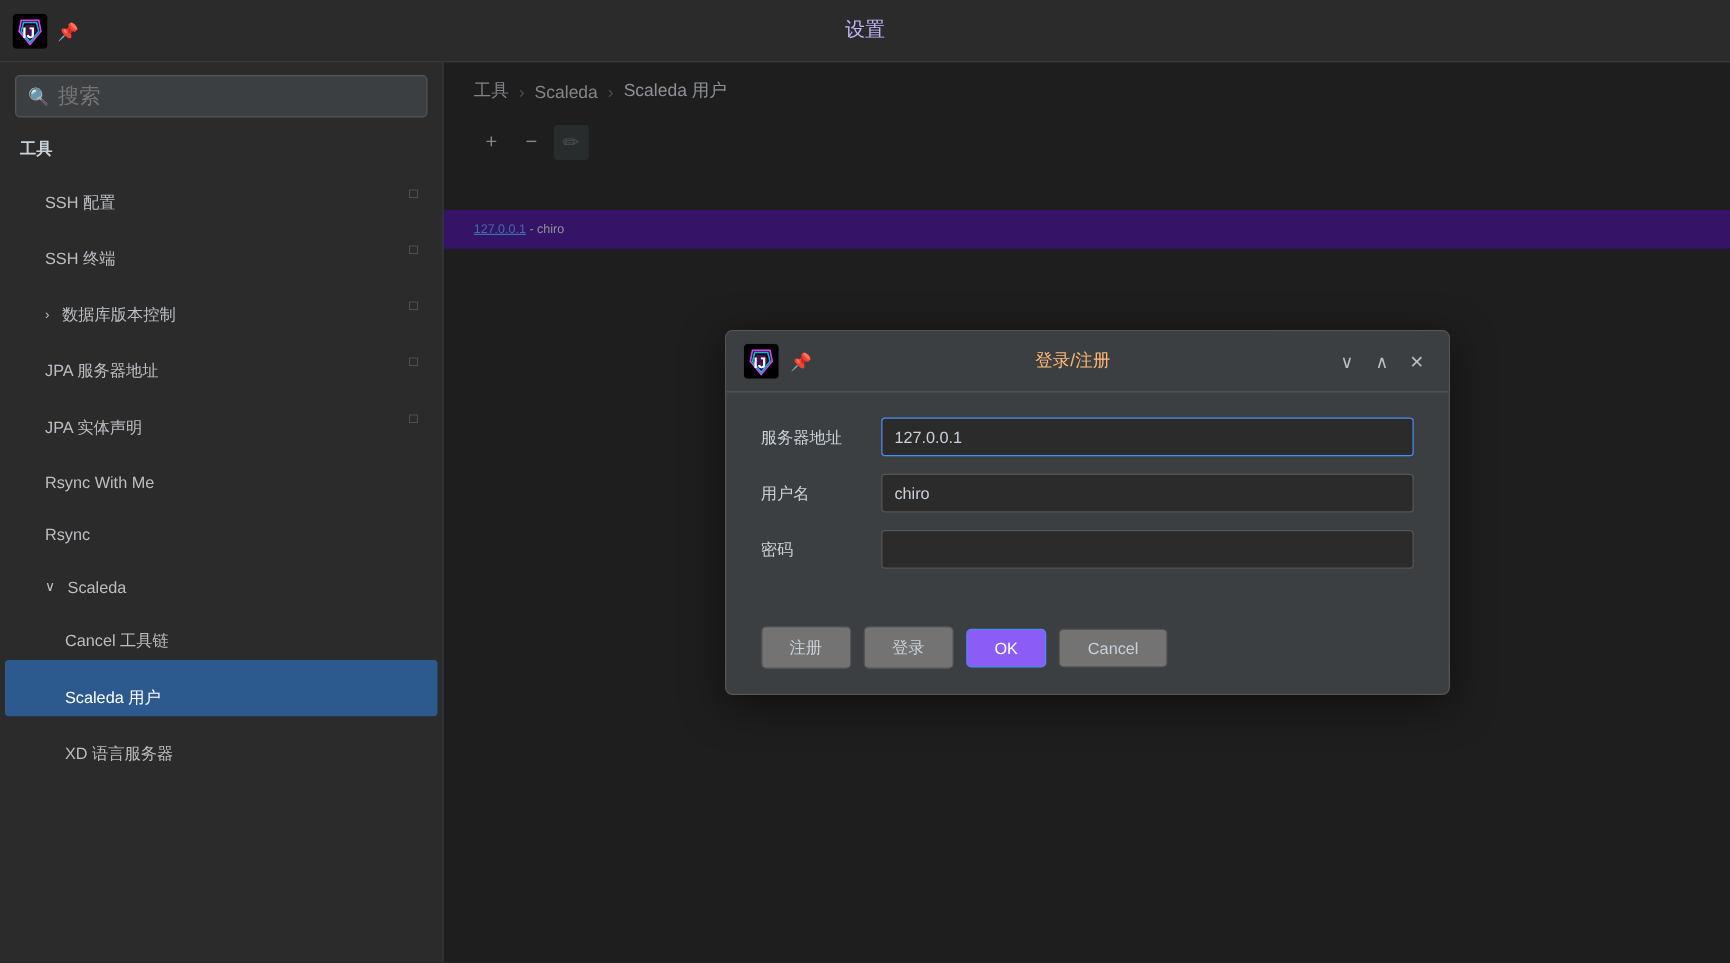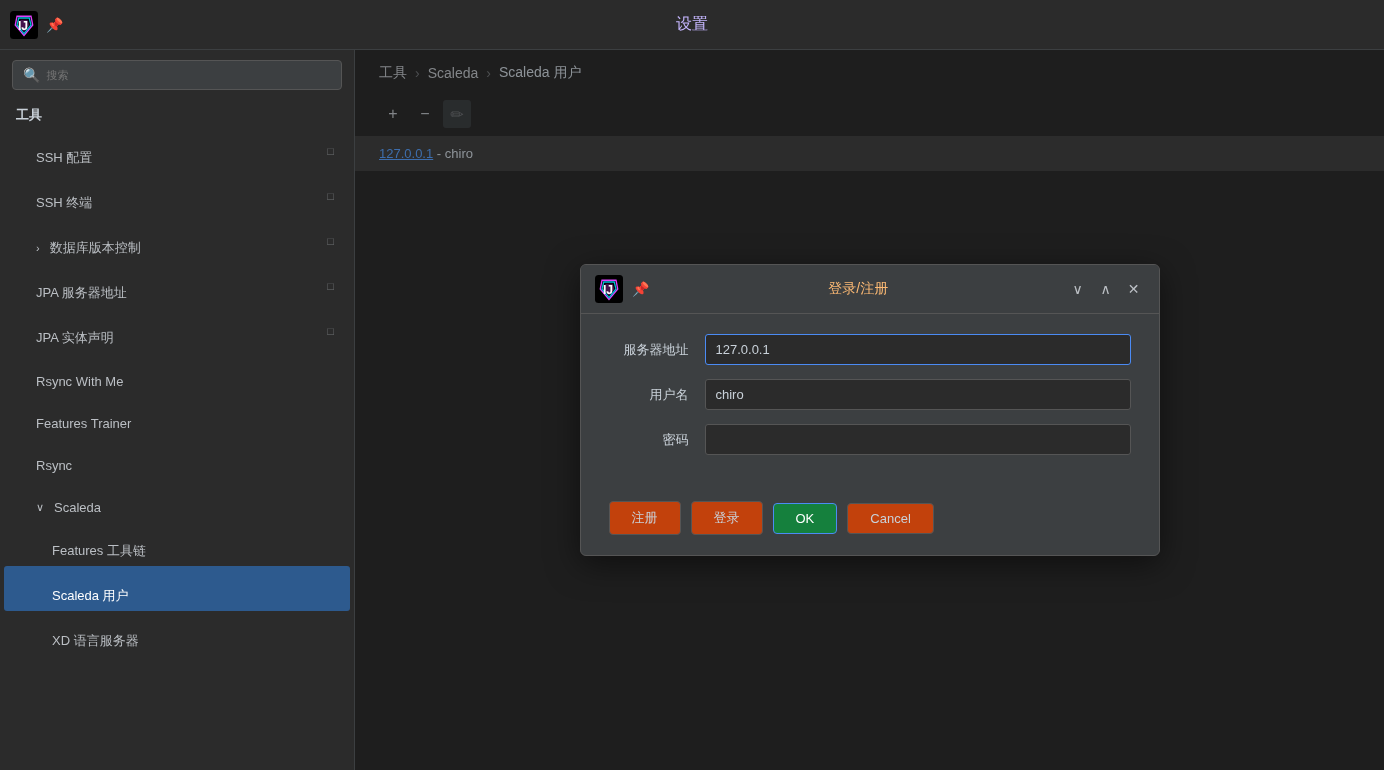--- a/index.html
+++ b/index.html
@@ -66,21 +66,21 @@
       padding: 6px 10px;
       display: flex;
       align-items: center;
       gap: 6px;
     }
     .search-box input {
       background: transparent;
       border: none;
       outline: none;
       color: #bbbfc4;
-      font-size: 11px;
+      font-size: 17px;
       width: 100%;
     }
     .search-icon-text {
       color: #6e7174;
       font-size: 14px;
     }
 
     .sidebar-section-label {
       font-size: 13px;
       font-weight: 600;
@@ -173,24 +173,25 @@
       display: flex;
       align-items: center;
       justify-content: center;
     }
     .toolbar-btn.disabled {
       background: #3c3f41;
       color: #6e7174;
     }
 
     .selected-row {
-      background: #404040;
+      background: #4c1d95;
       padding: 10px 24px;
-      font-size: 13px;
-      color: #c9d1d9;
+      font-size: 10px;
+      color: #c9d1d9;
+      margin-top: 32px;
     }
     .selected-row a {
       color: #589df6;
       text-decoration: underline;
     }
 
     
     .dialog-overlay {
       position: absolute;
       top: 0; left: 0; right: 0; bottom: 0;
@@ -249,21 +250,20 @@
     .form-row {
       display: flex;
       align-items: center;
       margin-bottom: 14px;
       gap: 16px;
     }
     .form-label {
       font-size: 13px;
       color: #c9d1d9;
       width: 80px;
-      text-align: right;
       flex-shrink: 0;
     }
     .form-input {
       flex: 1;
       background: #2b2b2b;
       border: 1px solid #555;
       border-radius: 3px;
       padding: 7px 10px;
       font-size: 13px;
       color: #c9d1d9;
@@ -279,25 +279,25 @@
       align-items: center;
       gap: 10px;
       justify-content: flex-start;
     }
     .btn {
       padding: 7px 22px;
       border-radius: 4px;
       border: 1px solid #555;
       font-size: 13px;
       cursor: pointer;
-      background: #c2410c;
+      background: #737373;
       color: #c9d1d9;
     }
     .btn-primary {
-      background: #15803d;
+      background: #8b5cf6;
       border-color: #4b8bf4;
       color: #fff;
     }
 
     
     .logo-svg {
       width: 28px;
       height: 28px;
     }
   </style>
@@ -363,42 +363,37 @@
         </div>
         <span class="sidebar-item-badge">□</span>
       </div>
 
       <div class="sidebar-item indent-1">
         <div class="sidebar-item-inner">
           <span>Rsync With Me</span>
         </div>
       </div>
 
-      <div class="sidebar-item indent-1">
-        <div class="sidebar-item-inner">
-          <span>Features Trainer</span>
-        </div>
-      </div>
 
       <div class="sidebar-item indent-1">
         <div class="sidebar-item-inner">
           <span>Rsync</span>
         </div>
       </div>
 
       <div class="sidebar-item indent-1">
         <div class="sidebar-item-inner">
           <span class="chevron">∨</span>
           <span>Scaleda</span>
         </div>
       </div>
 
       <div class="sidebar-item indent-2">
         <div class="sidebar-item-inner">
-          <span>Features 工具链</span>
+          <span>Cancel 工具链</span>
         </div>
       </div>
 
       <div class="sidebar-item indent-2 active">
         <div class="sidebar-item-inner">
           <span>Scaleda 用户</span>
         </div>
       </div>
 
 

